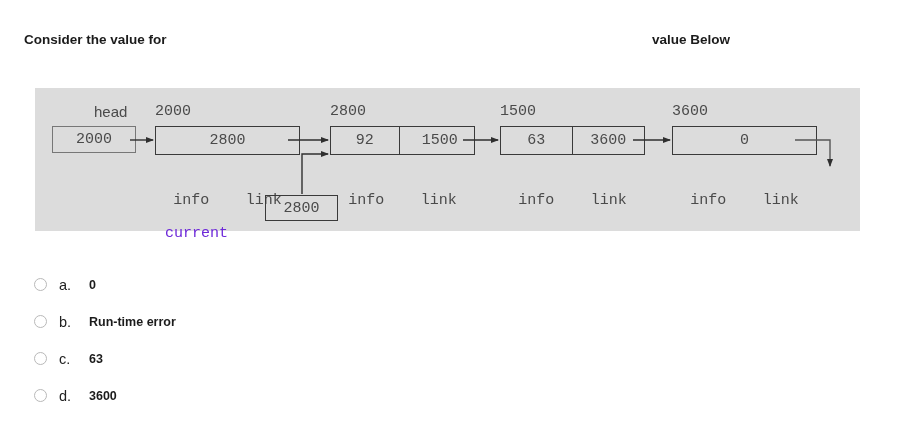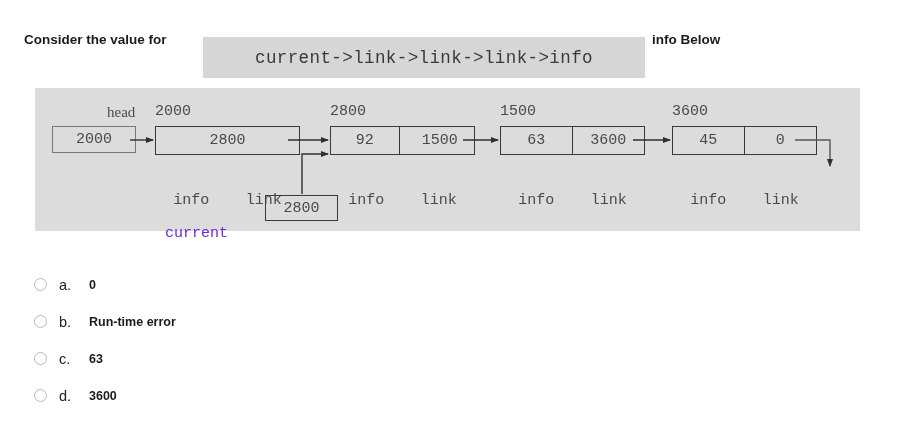--- a/index.html
+++ b/index.html
@@ -115,23 +115,23 @@
     text-align: center;
     font-family: "Liberation Mono", monospace;
     font-size: 15px;
     line-height: 22px;
     color: #4a4a4a;
   }
 
   
   .head-label {
     position: absolute;
-    left: 72px;
+    left: 59px;
     top: 14px;
-    font-family: Liberation Serif, serif;
+    font-family: Liberation Sans, sans-serif;
     font-size: 15px;
     line-height: 20px;
     color: #4a4a4a;
   }
   .head-box {
     position: absolute;
     left: 17px;
     top: 38px;
     width: 84px;
     height: 27px;
@@ -215,25 +215,22 @@
     color: #1b1b1b;
     white-space: pre;
   }
 </style>
 </head>
 <body>
 
 <div class="question-line">
   <div class="q-text q-prefix">Consider the value for</div>
 
-  <div class="code-chip">
-    <span>current-&gt;link-&gt;link-&gt;link-&gt;info</span>
-  </div>
-
-  <div class="q-text q-suffix">info Below</div>
+
+  <div class="q-text q-suffix">value Below</div>
 </div>
 
 <div class="diagram">
   <div class="diagram-inner">
 
     <div class="head-label">head</div>
     <div class="head-box">2000</div>
 
     <div class="addr-label" style="left:120px;">2000</div>
     <div class="node" style="left:120px; width:145px;">
@@ -259,21 +256,20 @@
       <div class="cell info">63</div>
       <div class="cell link">3600</div>
     </div>
     <div class="field-labels" style="left:465px; width:145px;">
       <span>info</span>
       <span>link</span>
     </div>
 
     <div class="addr-label" style="left:637px;">3600</div>
     <div class="node" style="left:637px; width:145px;">
-      <div class="cell info">45</div>
       <div class="cell link">0</div>
     </div>
     <div class="field-labels" style="left:637px; width:145px;">
       <span>info</span>
       <span>link</span>
     </div>
 
     <div class="current-label">current</div>
     <div class="current-box">2800</div>
 

